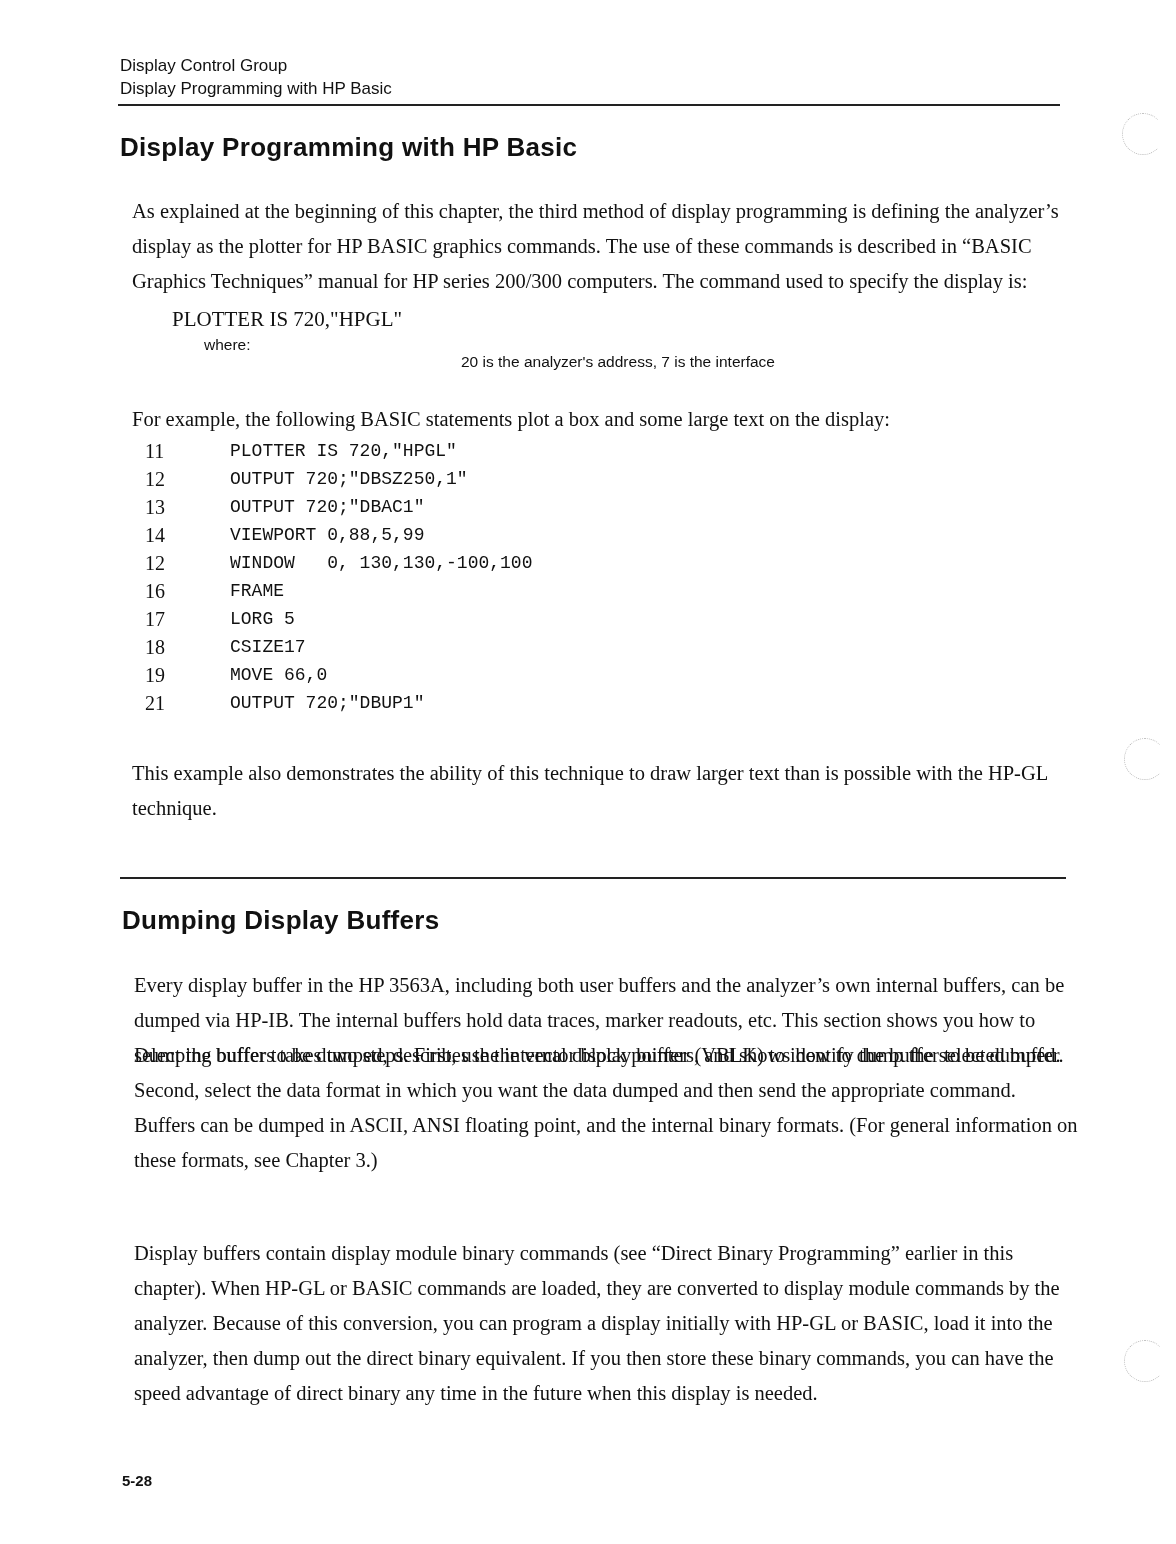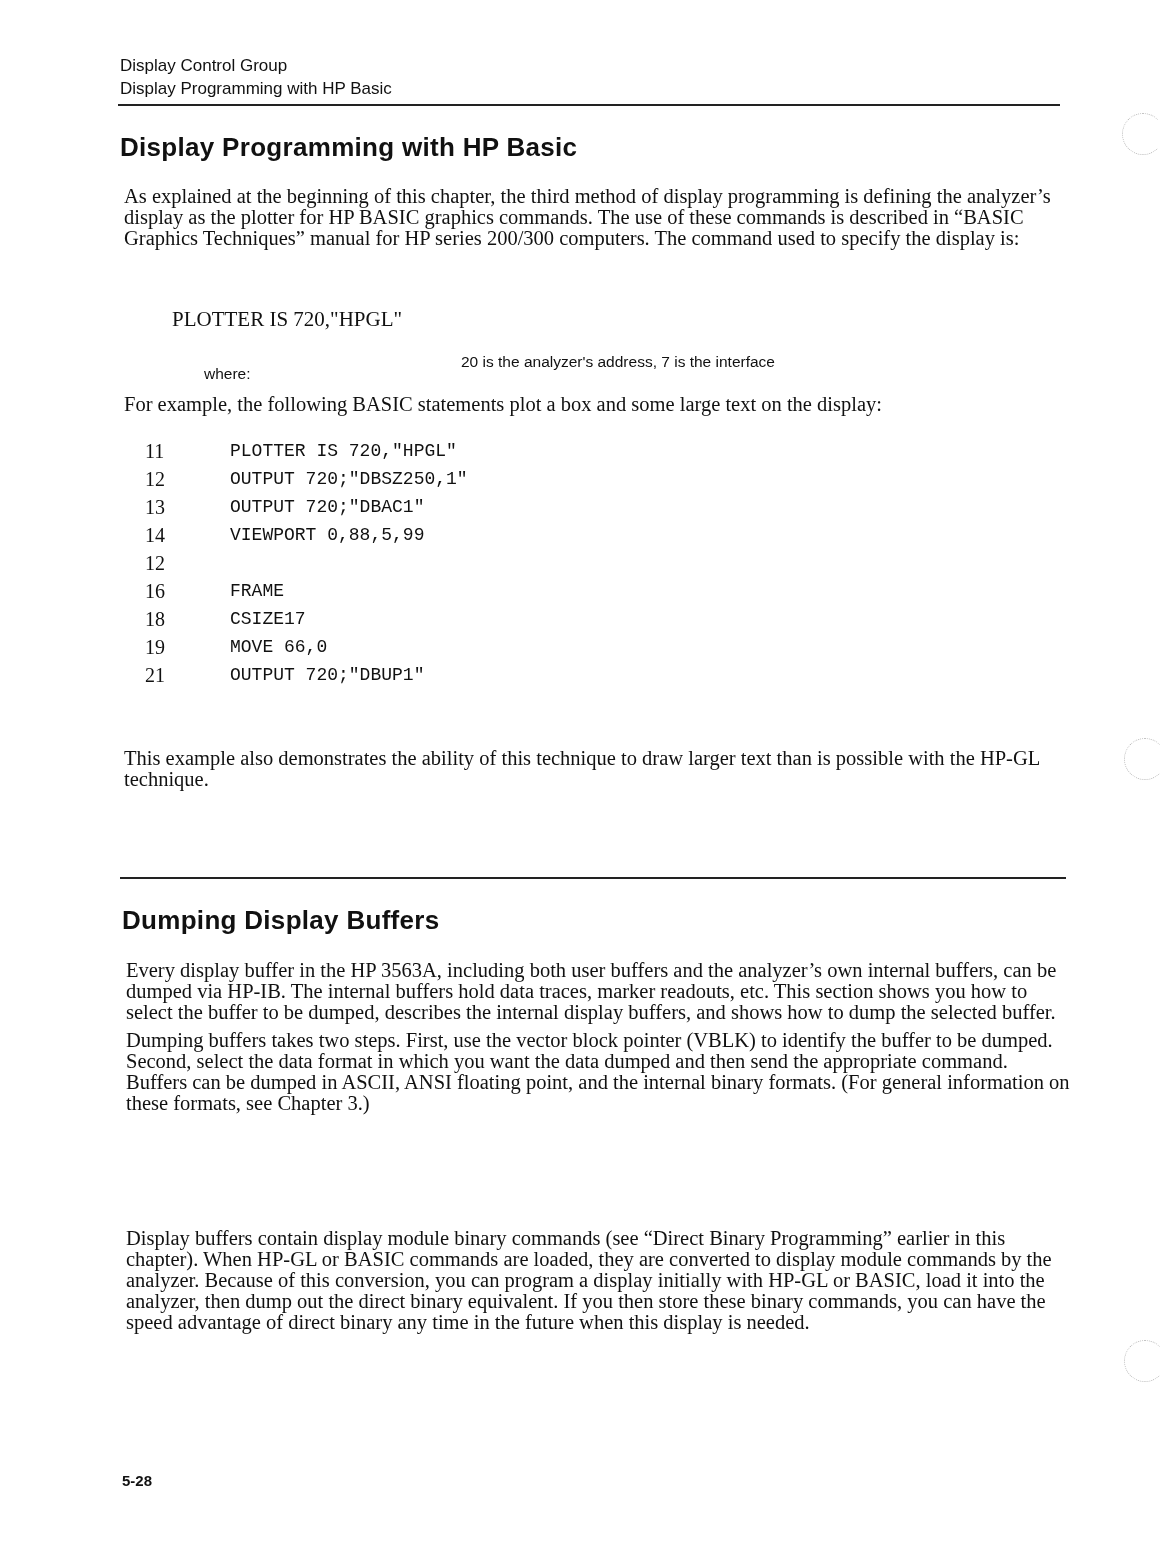--- a/index.html
+++ b/index.html
@@ -9,24 +9,24 @@
 
   .running-head { position: absolute; left: 120px; top: 54px; font-size: 17px; line-height: 23px; }
   .rule { position: absolute; height: 2px; background: #222; }
   .rule.top { left: 118px; top: 104px; width: 942px; }
   .rule.mid { left: 120px; top: 877px; width: 946px; }
 
   h1 { position: absolute; margin: 0; font-size: 26px; font-weight: bold; letter-spacing: 0.3px; }
   h1.s1 { left: 120px; top: 132px; }
   h1.s2 { left: 122px; top: 905px; }
 
-  .para { position: absolute; font-size: 20.5px; line-height: 21px; margin: 4px; }
+  .para { position: absolute; font-size: 20.5px; line-height: 35px; margin: 12px; }
   .p1 { left: 120px; top: 182px; width: 940px; }
   .cmd { position: absolute; left: 172px; top: 307px; font-size: 21px; }
-  .where-label { position: absolute; left: 204px; top: 365px; font-size: 15.5px; text-align: center; }
+  .where-label { position: absolute; left: 204px; top: 336px; font-size: 15.5px; text-align: center; }
   .where-text { position: absolute; left: 461px; top: 353px; font-size: 15.5px; }
   .p2 { left: 120px; top: 390px; width: 940px; }
 
   .code { position: absolute; left: 145px; top: 427px; margin-top: 10px; }
   .code-row { height: 28px; font-size: 18px; line-height: 28px; display: flex; }
   .code-row .ln { width: 85px; font-family: "Liberation Serif", serif; font-size: 20px; }
   .code-row .st { font-family: "Liberation Mono", monospace; font-size: 18px; white-space: pre; }
 
   .p3 { left: 120px; top: 744px; width: 940px; }
   .p4 { left: 122px; top: 956px; width: 940px; }
@@ -74,24 +74,29 @@
   <div class="code-row">
       <span class="ln">13</span>
       <span class="st">OUTPUT 720;"DBAC1"</span>
     </div>
   <div class="code-row">
       <span class="ln">14</span>
       <span class="st">VIEWPORT 0,88,5,99</span>
     </div>
   <div class="code-row">
       <span class="ln">12</span>
+      <span class="st">WINDOW   0, 130,130,-100,100</span>
     </div>
   <div class="code-row">
       <span class="ln">16</span>
       <span class="st">FRAME</span>
+    </div>
+  <div class="code-row">
+      <span class="ln">17</span>
+      <span class="st">LORG 5</span>
     </div>
   <div class="code-row">
       <span class="ln">18</span>
       <span class="st">CSIZE17</span>
     </div>
   <div class="code-row">
       <span class="ln">19</span>
       <span class="st">MOVE 66,0</span>
     </div>
   <div class="code-row">

